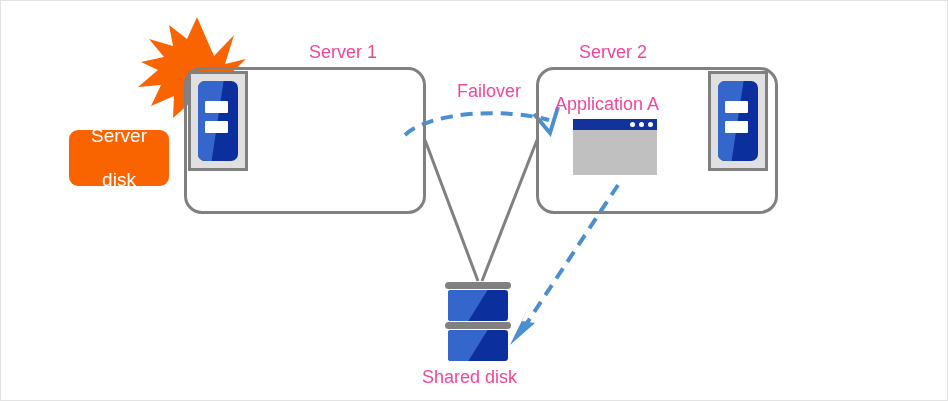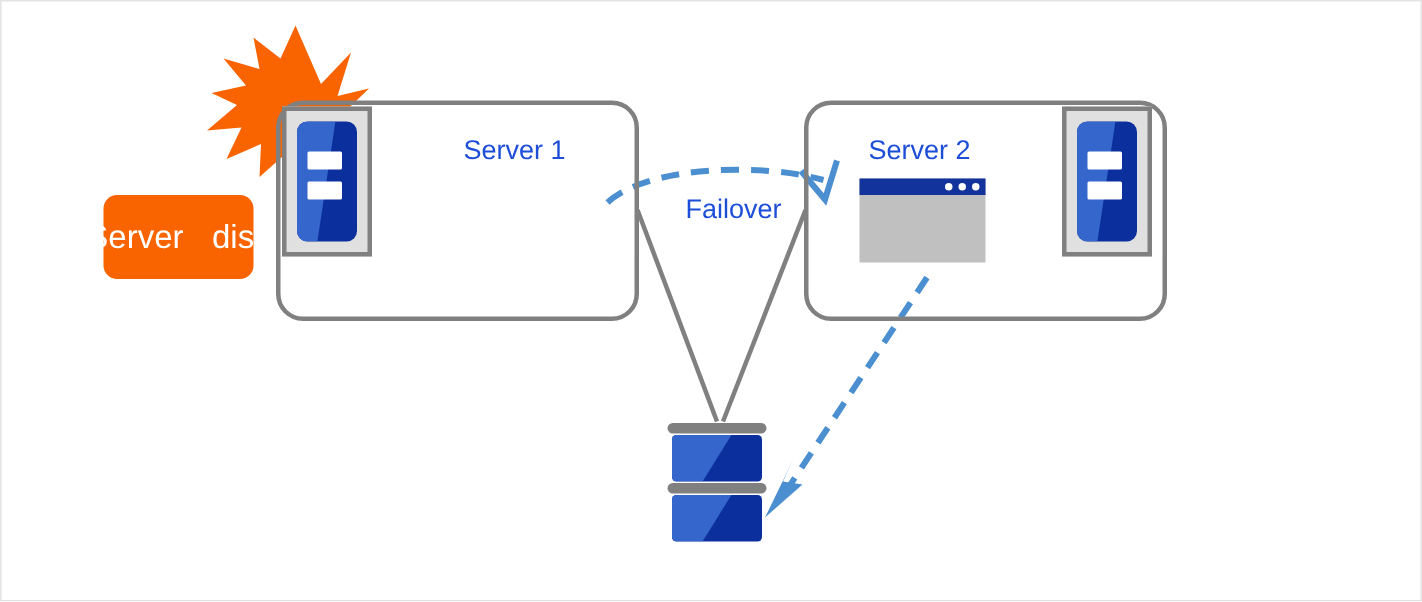--- a/index.html
+++ b/index.html
@@ -22,24 +22,23 @@
   .svg-layer {
     position: absolute;
     left: 0;
     top: 0;
     width: 948px;
     height: 401px;
     pointer-events: none;
   }
   .label {
     position: absolute;
-    color: #1d4ed8;
+    color: #ec4899;
     white-space: nowrap;
     line-height: 1.15;
-    margin-top: 48px;
   }
   #label-server1 {
     left: 308px;
     top: 41px;
     font-size: 18px;
   }
   #label-server2 {
     left: 578px;
     top: 41px;
     font-size: 18px;
@@ -62,23 +61,23 @@
   }
   #badge-serverdown {
     position: absolute;
     left: 68px;
     top: 129px;
     width: 100px;
     height: 56px;
     background: #f96400;
     border-radius: 9px;
     color: #ffffff;
-    font-size: 22px;
+    font-size: 19px;
     display: flex;
-    flex-direction: row;
+    flex-direction: column;
     align-items: center;
     justify-content: center;
     line-height: 1.28;
     text-align: center;
     gap: 19px;
   }
   .srvbox {
     position: absolute;
     border: 3px solid #808080;
     border-radius: 18px;
@@ -251,14 +250,16 @@
   </div>
 
   <div id="badge-serverdown">
     <span>Server</span>
     <span>disk</span>
   </div>
 
   <div class="label" id="label-server1">Server 1</div>
   <div class="label" id="label-server2">Server 2</div>
   <div class="label" id="label-failover">Failover</div>
+  <div class="label" id="label-appa">Application A</div>
+  <div class="label" id="label-shareddisk">Shared disk</div>
 
 </div>
 
 </body></html>

